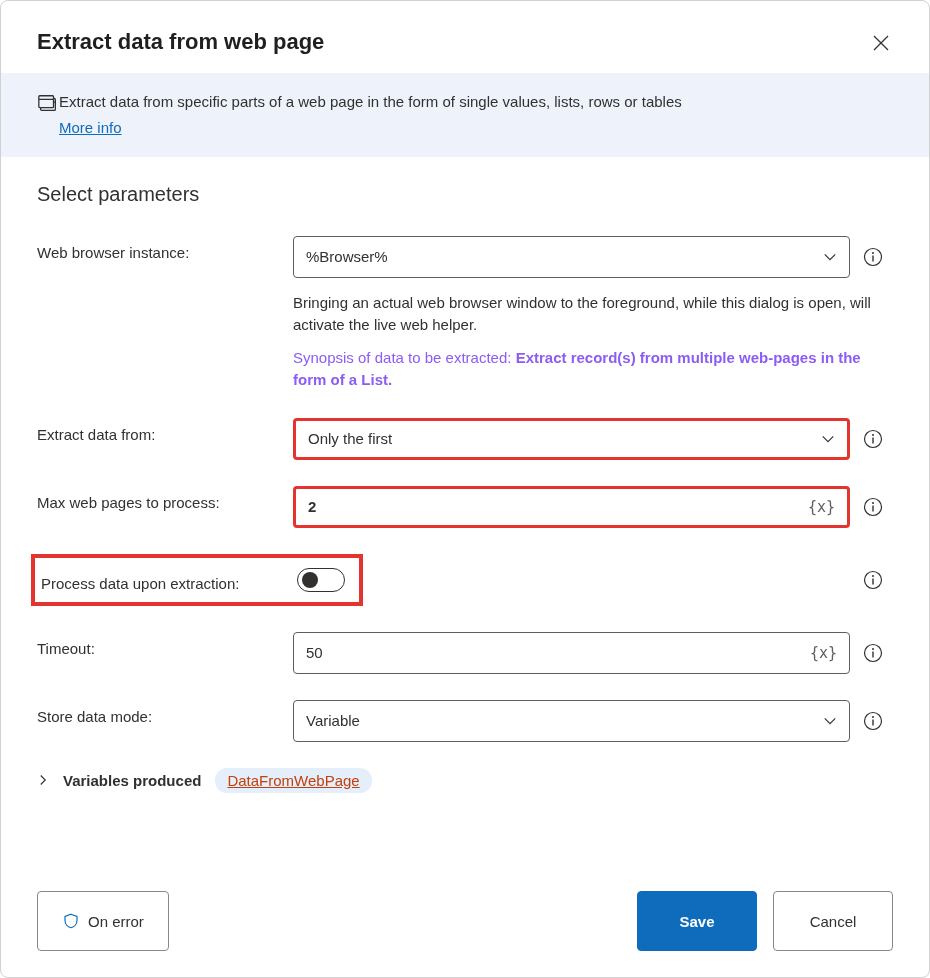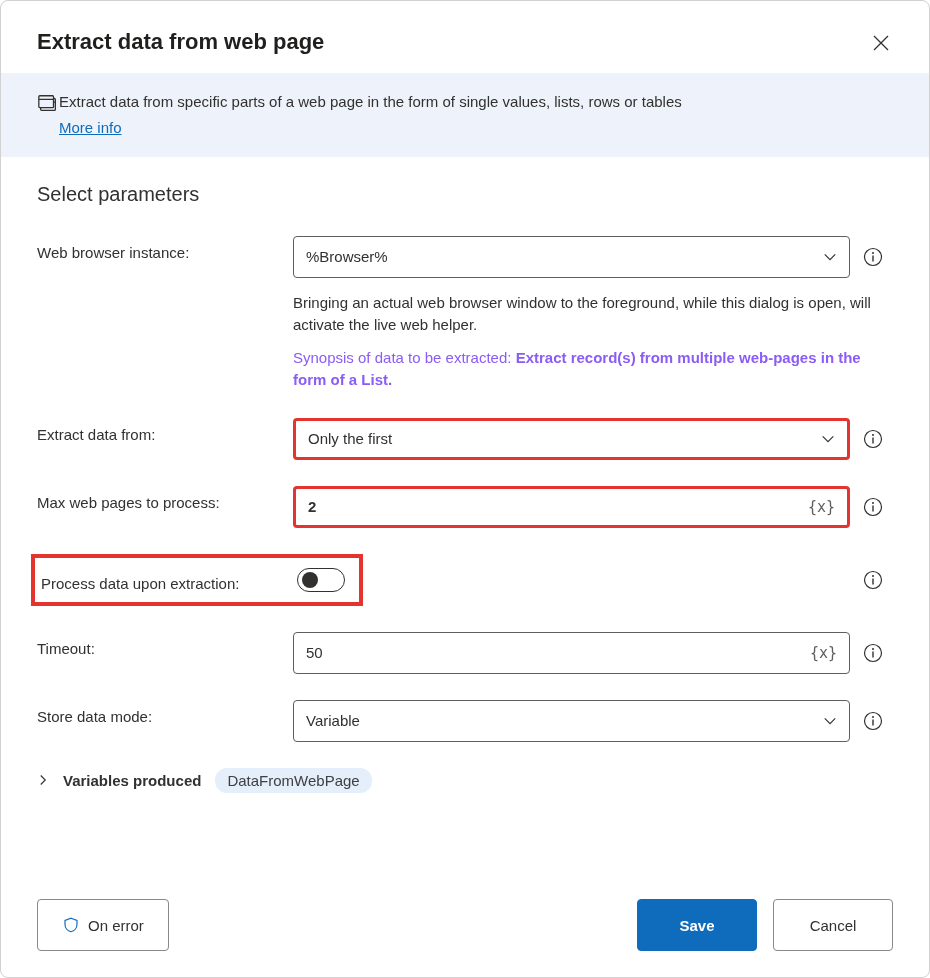--- a/index.html
+++ b/index.html
@@ -167,34 +167,35 @@
       align-items:center;
       cursor:pointer;
     }
     .var-label {
       font-size: 15px;
       font-weight: 600;
       color: #323130;
     }
     .var-pill {
       background: #e5eefb;
-      color: #404040;
+      color: #c2410c;
       padding: 4px 12px;
       border-radius: 12px;
       font-size: 15px;
+      text-decoration: underline;
     }
     .footer {
       border-top: 0px;
       padding: 18px 36px 26px 36px;
       display: flex;
       align-items: center;
       justify-content: space-between;
     }
     .btn {
-      height: 52px;
+      height: 60px;
       padding: 0 24px;
       border-radius: 4px;
       font-size: 15px;
       cursor: pointer;
       display: inline-flex;
       align-items: center;
       gap: 8px;
       border: 1px solid #8a8886;
       background: #fff;
       color: #323130;

